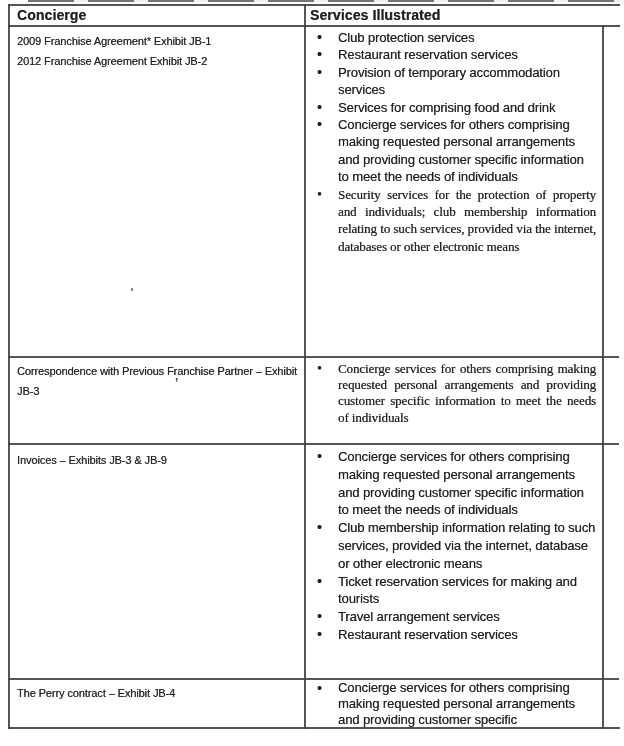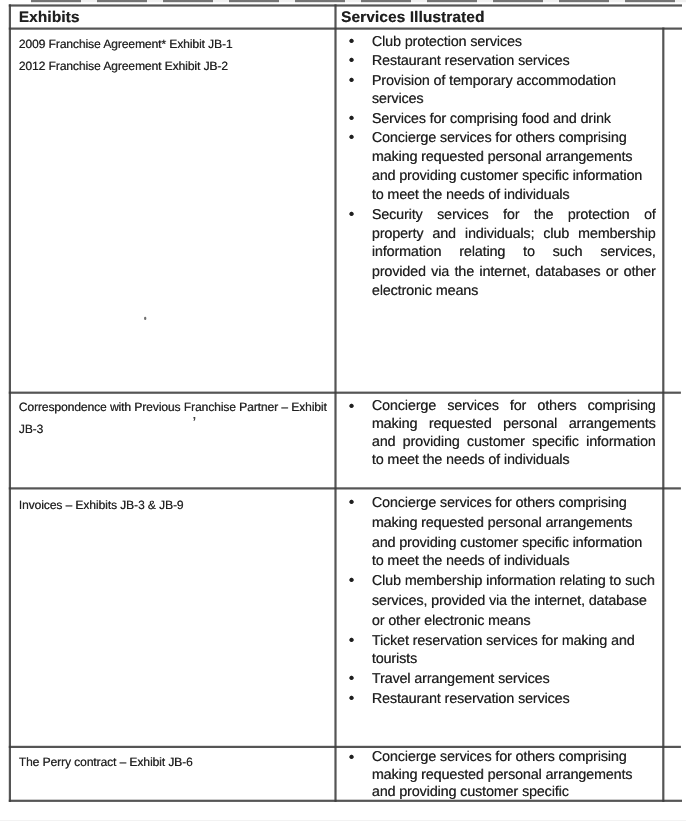--- a/index.html
+++ b/index.html
@@ -34,21 +34,21 @@
     position:absolute; left:306px; width:292px;
     margin:0; padding:0; list-style:none;
     font-size:13px; letter-spacing:-0.1px;
   }
   ul.bullets li { position:relative; padding-left:32px; padding-right:2px; }
   ul.bullets li::before {
     content:"\2022";
     position:absolute; left:11px; top:0;
     font-size:14px;
   }
-  ul.bullets li.justify { text-align:justify; }
+  ul.bullets li.justify { text-align:justify;font-family:Liberation Serif, serif; }
   .r1 { top:29px;  line-height:17.4px; }
   .r2 { top:361px; line-height:16.2px; }
   .r3 { top:448px; line-height:17.8px; }
   .r4 { top:680px; line-height:16px; }
   .speck {
     position:absolute; left:131px; top:288px;
     width:2px; height:3px; background:#6f6f6f; border-radius:1px;
   }
   .stray-mark {
     position:absolute; left:175px; top:376px;
@@ -65,21 +65,21 @@
   <div class="hline" style="top:4px;   left:8px; width:612px;"></div>
   <div class="hline" style="top:25px;  left:8px; width:612px;"></div>
   <div class="hline" style="top:356px; left:8px; width:611px;"></div>
   <div class="hline" style="top:443px; left:8px; width:611px;"></div>
   <div class="hline" style="top:678px; left:8px; width:611px;"></div>
   <div class="hline" style="top:727px; left:8px; width:612px;"></div>
   <div class="vline" style="left:8px;   top:4px;  height:725px;"></div>
   <div class="vline" style="left:304px; top:4px;  height:725px;"></div>
   <div class="vline" style="left:602px; top:25px; height:704px;"></div>
 
-  <div class="hdr txt" style="left:17px; top:7px;">Exhibits</div>
+  <div class="hdr txt" style="left:17px; top:7px;">Concierge</div>
   <div class="hdr txt" style="left:310px; top:7px;">Services Illustrated</div>
 
   <div class="doccell txt" style="top:31px;">
     <div>2009 Franchise Agreement* Exhibit JB-1</div>
     <div>2012 Franchise Agreement Exhibit JB-2</div>
   </div>
   <ul class="bullets r1 txt">
     <li>Club protection services</li>
     <li>Restaurant reservation services</li>
     <li>Provision of temporary accommodation services</li>
@@ -102,19 +102,19 @@
   </div>
   <ul class="bullets r3 txt">
     <li>Concierge services for others comprising making requested personal arrangements and providing customer specific information to meet the needs of individuals</li>
     <li>Club membership information relating to such services, provided via the internet, database or other electronic means</li>
     <li>Ticket reservation services for making and tourists</li>
     <li>Travel arrangement services</li>
     <li>Restaurant reservation services</li>
   </ul>
 
   <div class="doccell txt" style="top:683px;">
-    <div>The Perry contract – Exhibit JB-6</div>
+    <div>The Perry contract – Exhibit JB-4</div>
   </div>
   <ul class="bullets r4 txt">
     <li>Concierge services for others comprising making requested personal arrangements and providing customer specific</li>
   </ul>
 
 </div>
 
 </body></html>

